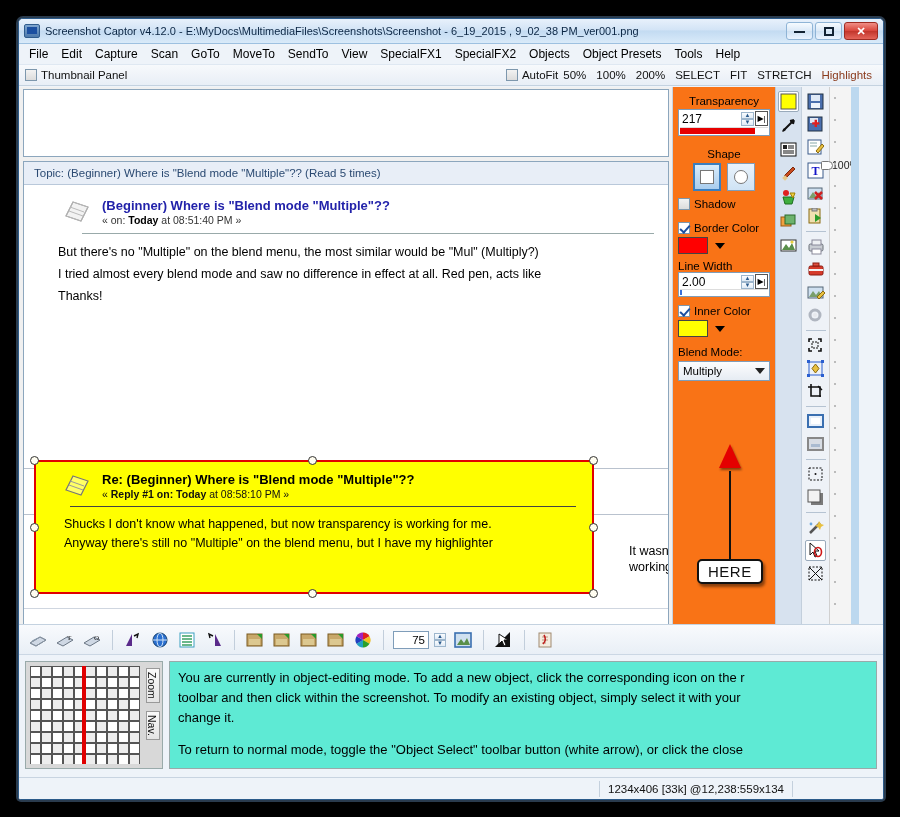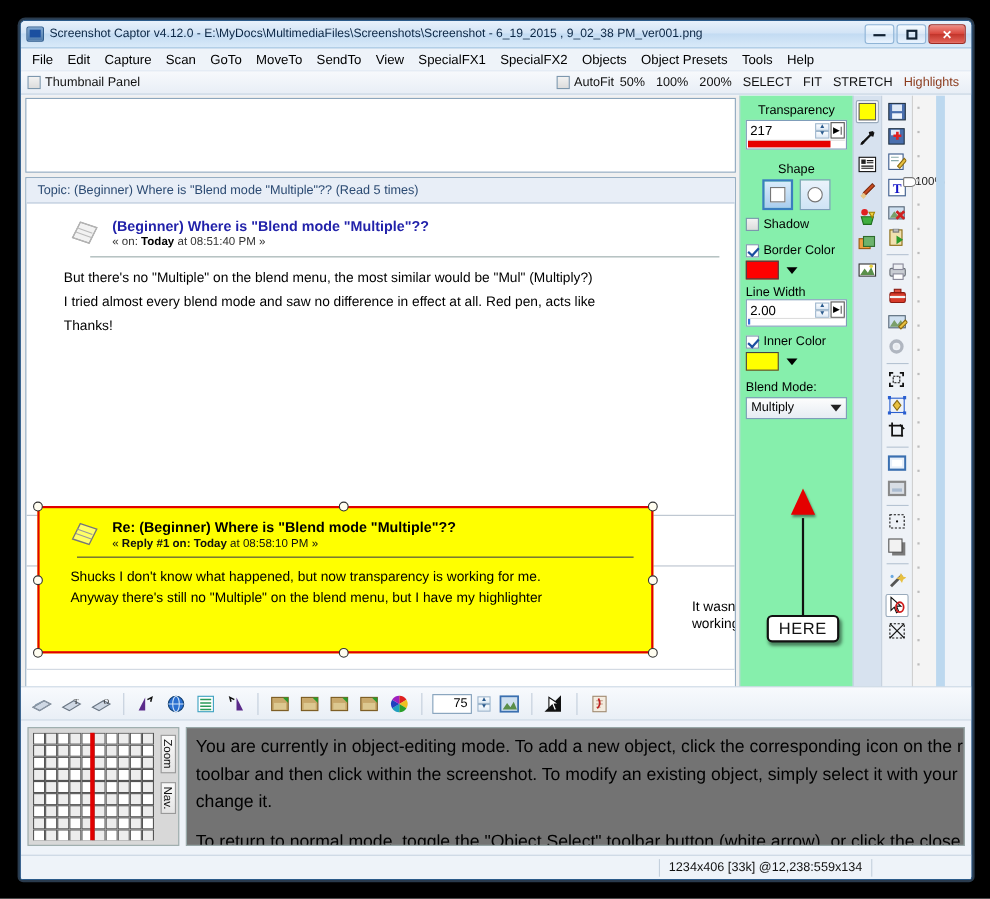--- a/index.html
+++ b/index.html
@@ -141,21 +141,21 @@
   .hl-reply-head { display:flex; padding:10px 0 0 18px; }
   .hl-reply-title { font-weight:bold; font-size:13px; color:#000; }
   .hl-reply-meta { font-size:10.5px; color:#111; margin-top:1px; }
   .hl-hr { border-top:1px solid #444; margin:6px 16px 0 34px; }
   .hl-body { padding:8px 10px 0 28px; font-size:12.5px; line-height:1.5; white-space:nowrap; }
 
   .overflow-line { position:absolute; left:605px; font-size:12.5px; color:#000; white-space:nowrap; }
 
   
   .props {
-    width:103px; background:#86efac; border-left:1px solid #c7d3e0;
+    width:103px; background:#f97316; border-left:1px solid #c7d3e0;
     padding:4px 5px; position:relative; font-size:11.5px; color:#000;
   }
   .prop-label { text-align:center; margin:4px 0 2px; }
   .spin-wrap {
     border:1px solid #7f9db9; background:#fff; padding:1px; display:flex;
     flex-direction:column;
   }
   .spin-row { display:flex; align-items:center;justify-content:flex-end; }
   .spin-val { flex:1; padding:0 2px; font-size:12px; }
   .spin-btns { display:flex; flex-direction:column; width:13px; margin-right:1px; }
@@ -265,22 +265,22 @@
   .grid-img { flex:1; margin:4px; background:#fff; position:relative; overflow:hidden; }
   .grid-img .cell { position:absolute; border:1px solid #555; }
   .redline { position:absolute; top:0; bottom:0; width:4px; background:#e00000; left:52px; }
   .navtabs { width:18px; display:flex; flex-direction:column; gap:8px; padding:6px 2px; }
   .navtab {
     background:linear-gradient(#fafafa,#e4e4e4); border:1px solid #999;
     writing-mode:vertical-rl; font-size:10.5px; color:#111; text-align:center;
     padding:3px 1px;
   }
   .infobox {
-    flex:1; background:#737373; border:1px solid #9aa; padding:6px 8px;
-    font-size:16px; color:#000; line-height:1.55; overflow:hidden;
+    flex:1; background:#5eead4; border:1px solid #9aa; padding:6px 8px;
+    font-size:13px; color:#000; line-height:1.55; overflow:hidden;
     white-space:nowrap;
   }
   .statusbar {
     position:absolute; left:0; right:0; bottom:0; height:22px;
     background:#eef3f9; border-top:1px solid #c8d4e1;
     display:flex; align-items:center; font-size:11.5px; color:#111;
   }
   .sb-cell { padding:0 8px; height:100%; display:flex; align-items:center; }
   .sb-sep { width:1px; height:16px; background:#c4d0dd; }
   .sb-grow { flex:1; }

